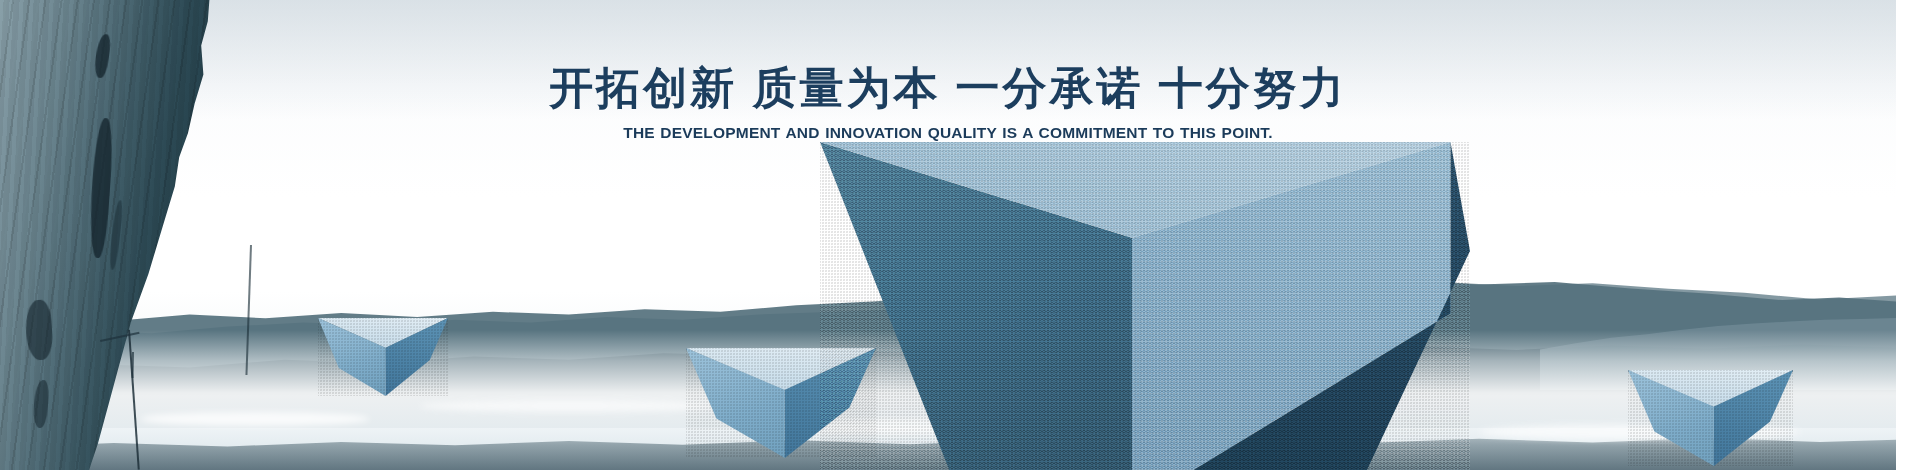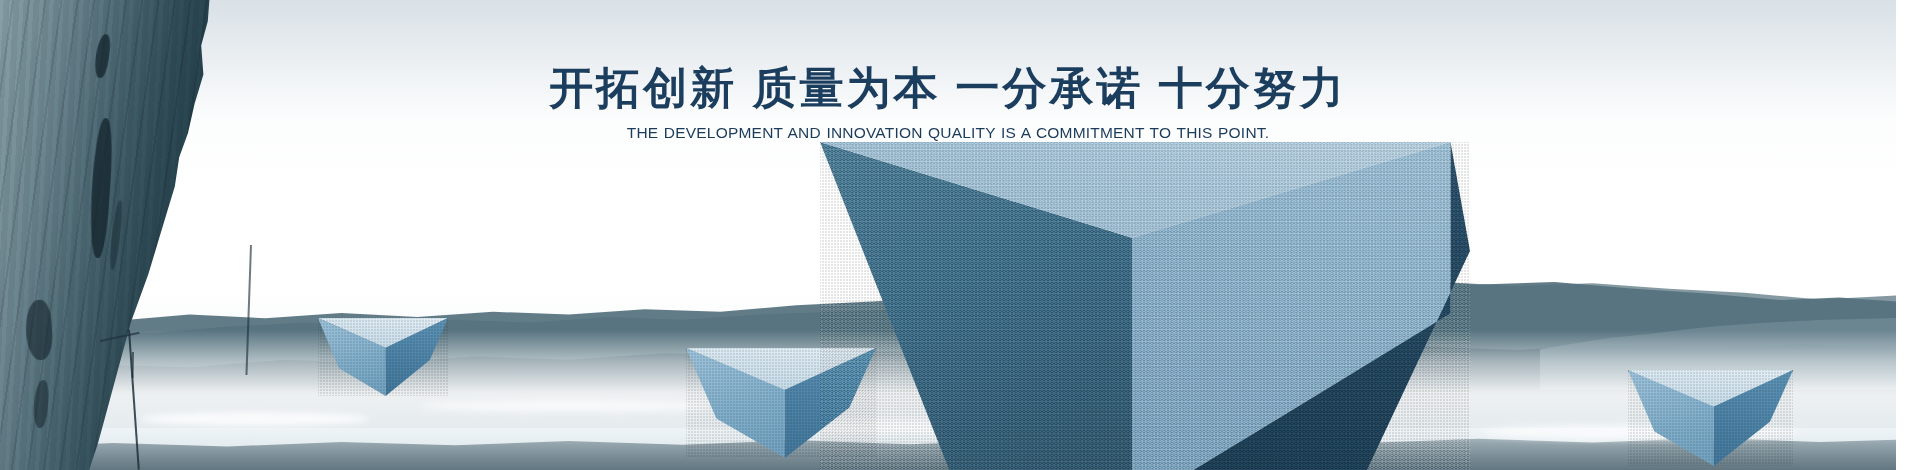--- a/index.html
+++ b/index.html
@@ -305,21 +305,21 @@
     line-height: 1.08;
     font-weight: 700;
     letter-spacing: 3px;
     margin: 0;
     text-shadow: 0 1px 0 rgba(255,255,255,.6);
   }
   .subline {
     display: block;
     color: #1b3b5a;
     font-size: 15.5px;
-    font-weight: 400;
+    font-weight: 700;
     letter-spacing: 0.2px;
     margin: 12px 0 0 0;
     word-spacing: 1px;
   }
 </style>
 </head>
 <body>
 
 <div class="banner">
 

